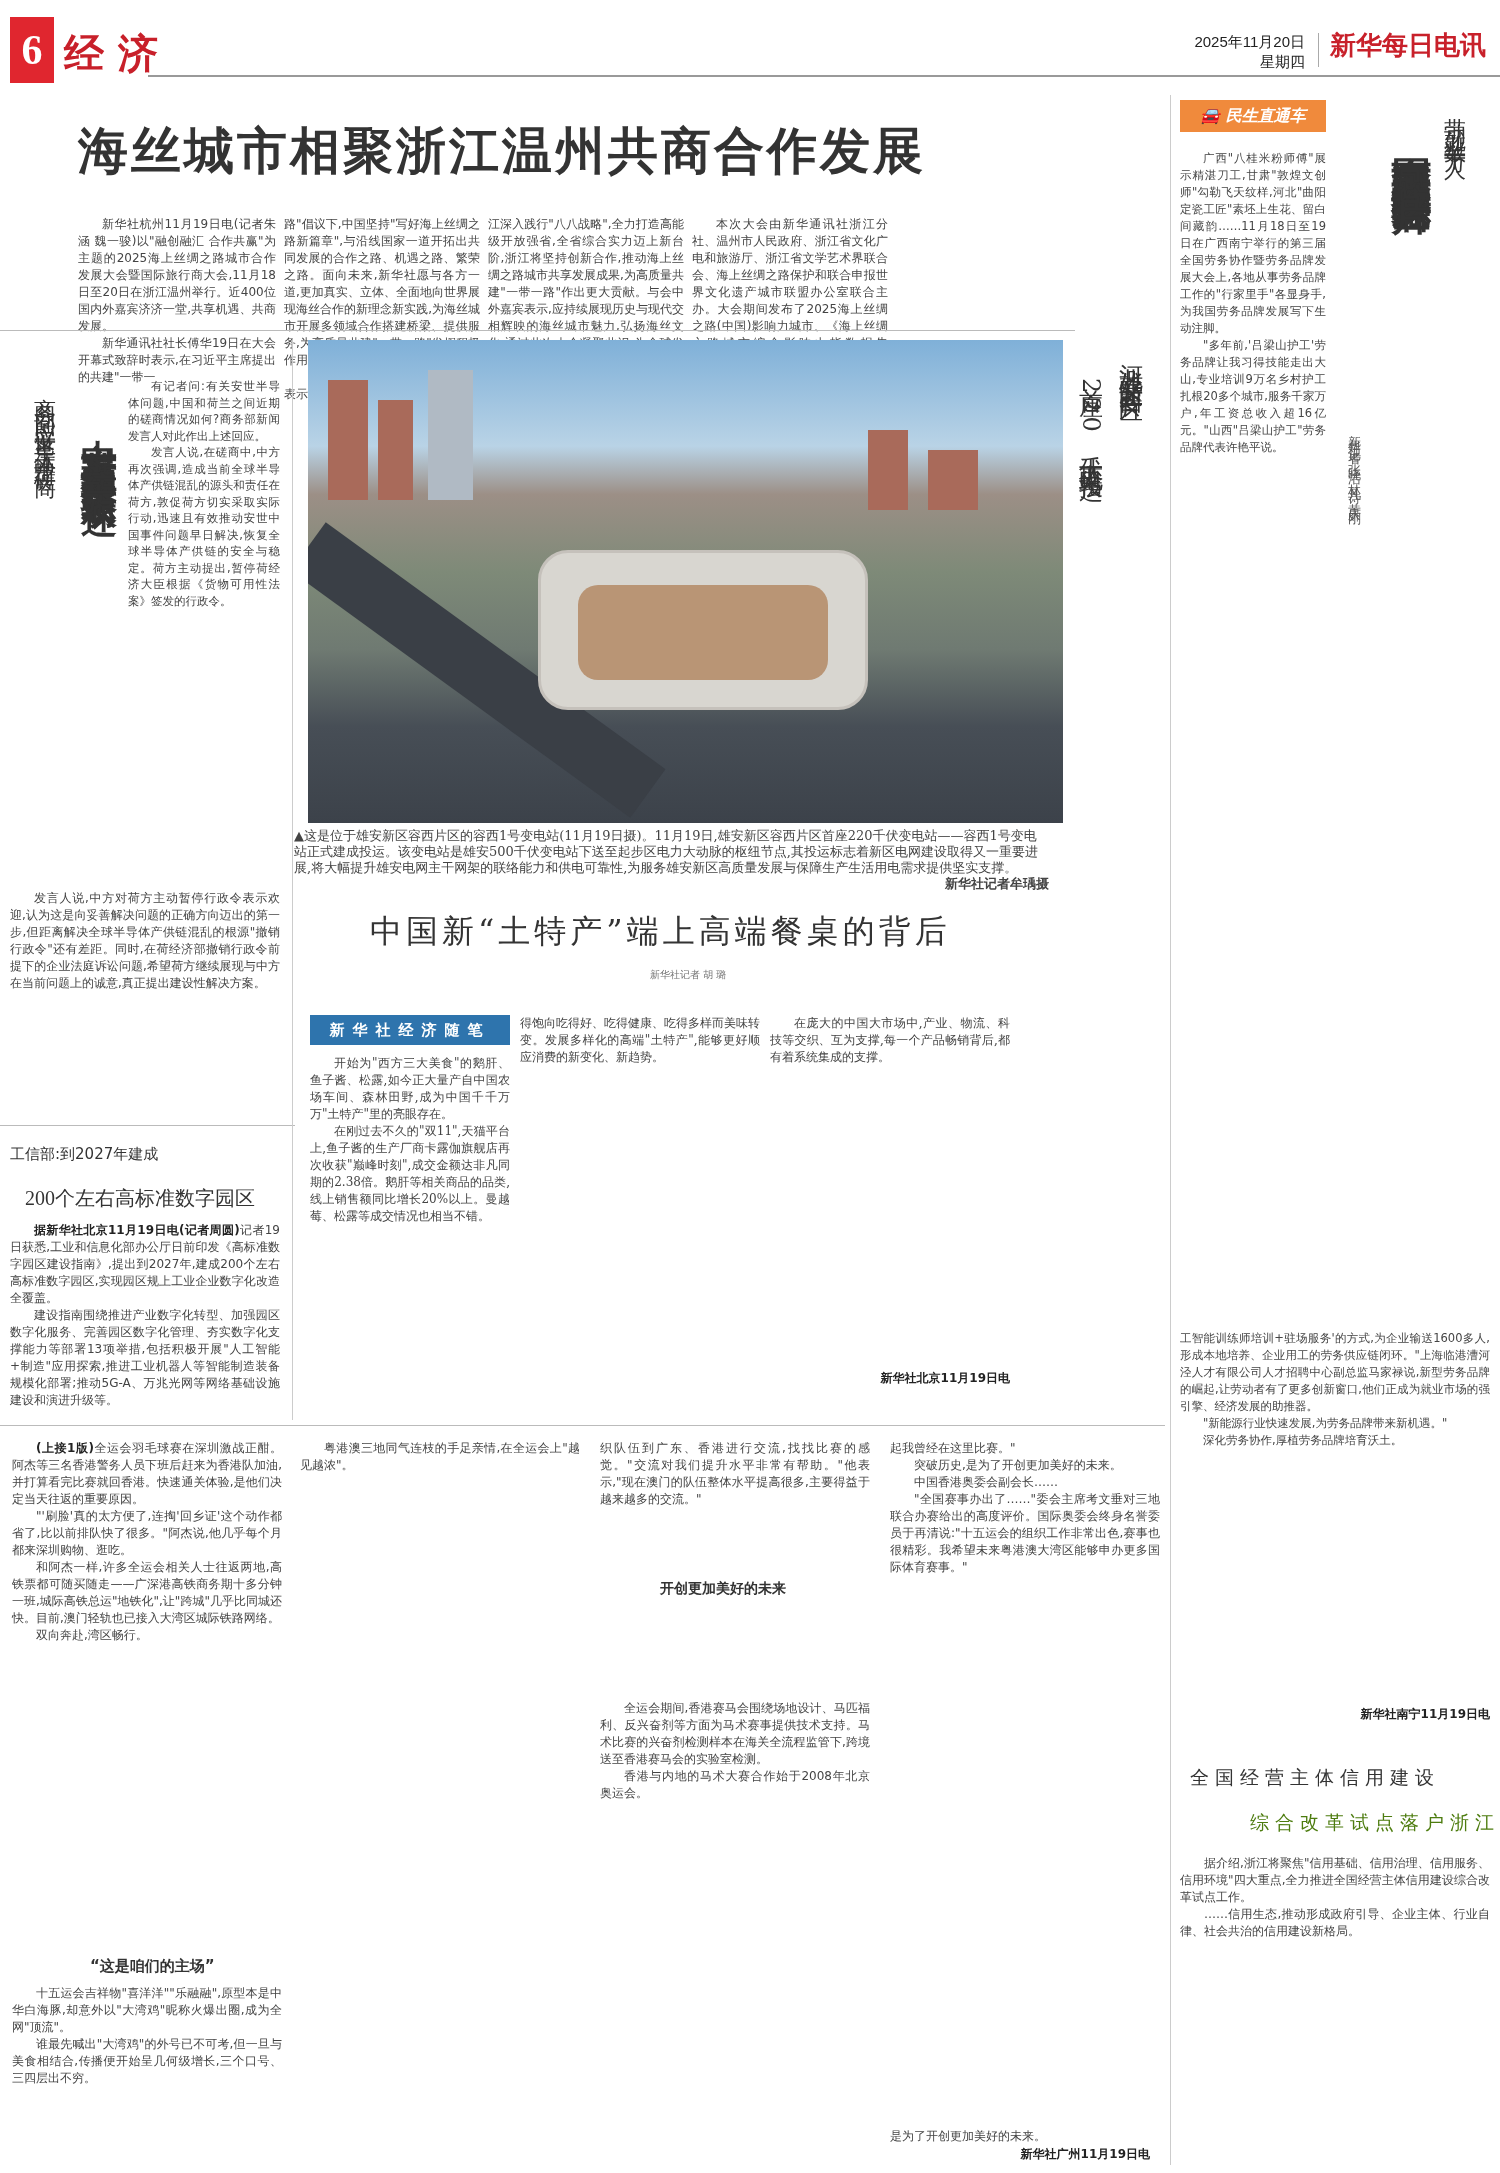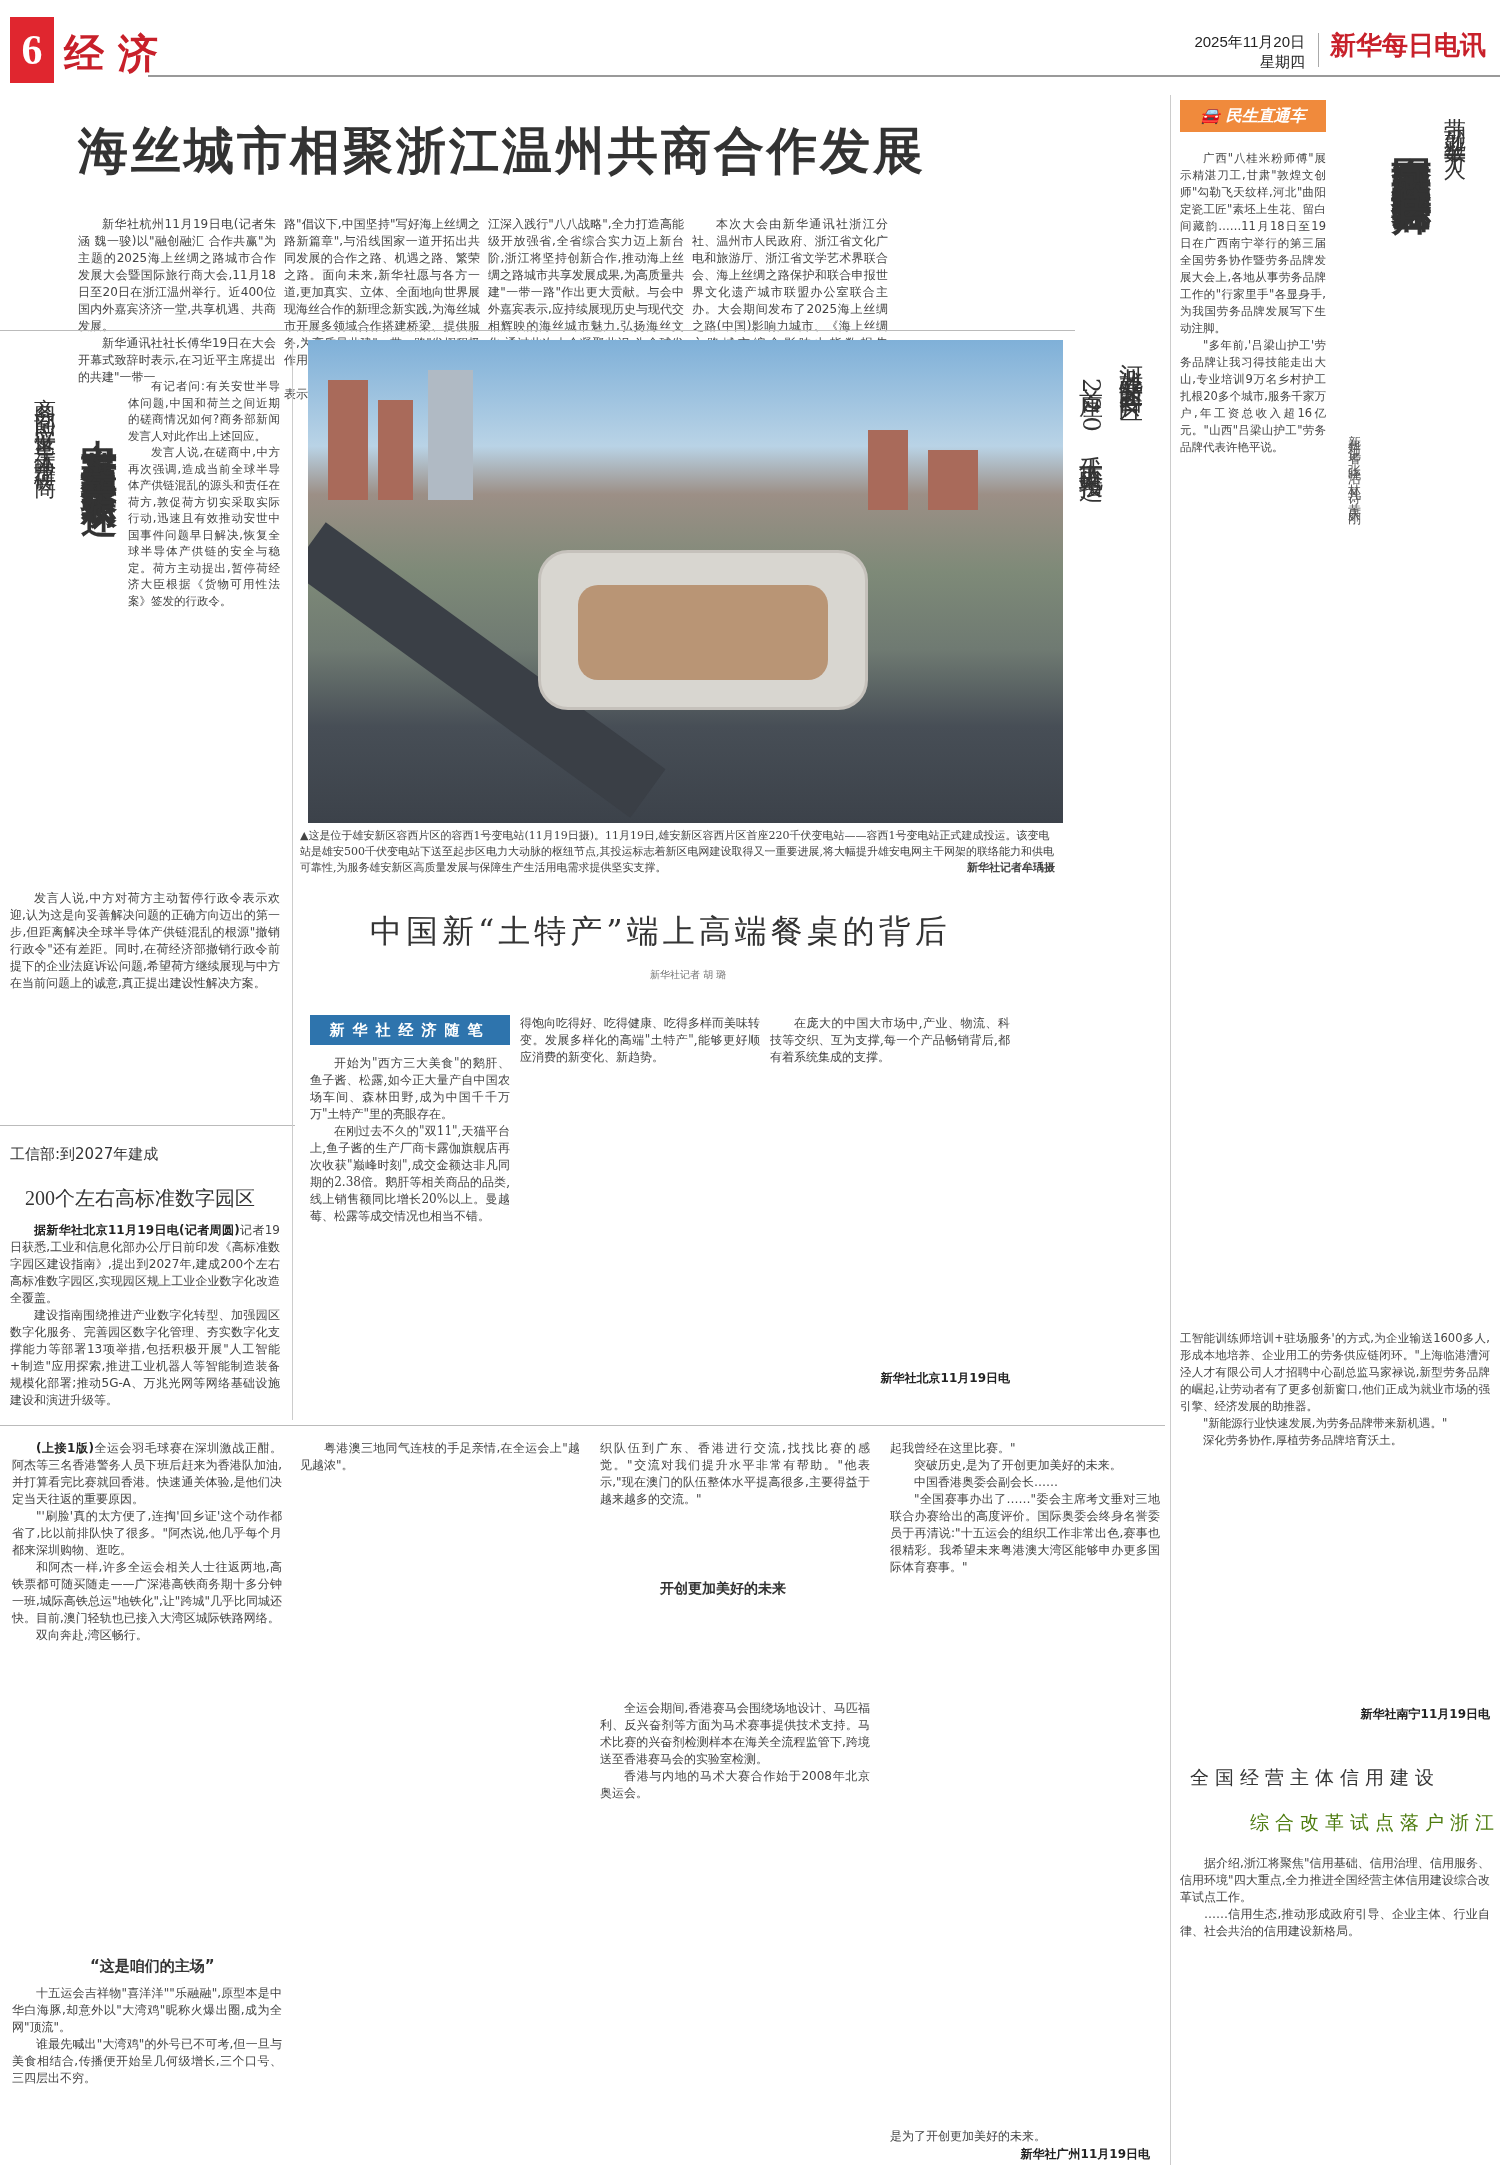--- a/index.html
+++ b/index.html
@@ -13,21 +13,21 @@
 .brand{left:1330px;top:28px;font-size:26px;font-weight:bold;color:#c8202a;font-family:"DejaVu Serif",serif;white-space:nowrap}
 .headline1{left:78px;top:118px;font-size:50px;font-weight:bold;color:#333;letter-spacing:3px;font-family:"DejaVu Serif",serif}
 .text{font-size:12px;line-height:17px;color:#444;text-align:justify;font-family:"DejaVu Sans",sans-serif}
 .text p{text-indent:2em}
 .text b{color:#222}
 .photo{left:308px;top:340px;width:755px;height:483px;background:linear-gradient(180deg,#7fb0d8 0%,#b9d3e6 22%,#9c8f86 32%,#7e8a78 48%,#6f7a72 64%,#474e56 80%,#3c424a 100%);overflow:hidden}
 .photo .bldg{position:absolute;background:#a96a5a}
 .photo .sub{position:absolute;left:230px;top:210px;width:330px;height:160px;border-radius:30px;background:#d8d6d0;border:3px solid #c5c1bb}
 .photo .subin{position:absolute;left:270px;top:245px;width:250px;height:95px;border-radius:20px;background:#b99575}
 .photo .road{position:absolute;left:-40px;top:300px;width:420px;height:60px;background:#3a3f46;transform:rotate(36deg)}
-.caption{left:300px;top:828px;width:755px;font-size:11px;line-height:16px;color:#444;font-family:"DejaVu Serif",serif}
+.caption{left:294px;top:828px;width:755px;font-size:13px;line-height:16px;color:#444;font-family:"DejaVu Serif",serif}
 .vhead{writing-mode:vertical-rl;font-family:"DejaVu Serif",serif}
 .h2{left:370px;top:910px;font-size:32px;color:#333;letter-spacing:4px;font-family:"DejaVu Serif",serif}
 .byline{left:650px;top:968px;font-size:10px;color:#737373}
 .tag{left:310px;top:1015px;width:200px;height:30px;background:#2e74ad;color:#fff;text-align:center;line-height:30px;font-weight:bold;font-size:15px;letter-spacing:8px;font-family:"DejaVu Sans",sans-serif}
 .hline{height:1px;background:#bbb}
 .minsheng{left:1180px;top:100px;width:146px;height:32px;background:#f08a3c;color:#fff;font-weight:bold;font-style:italic;line-height:32px;text-align:center;font-size:16px;font-family:"DejaVu Sans",sans-serif}
 .subhead-sans{font-family:"DejaVu Sans",sans-serif;font-weight:bold;color:#333}
 .dateline{font-family:"DejaVu Sans",sans-serif;font-weight:bold;font-size:12px;color:#222;text-align:right}
 </style>
 </head>

